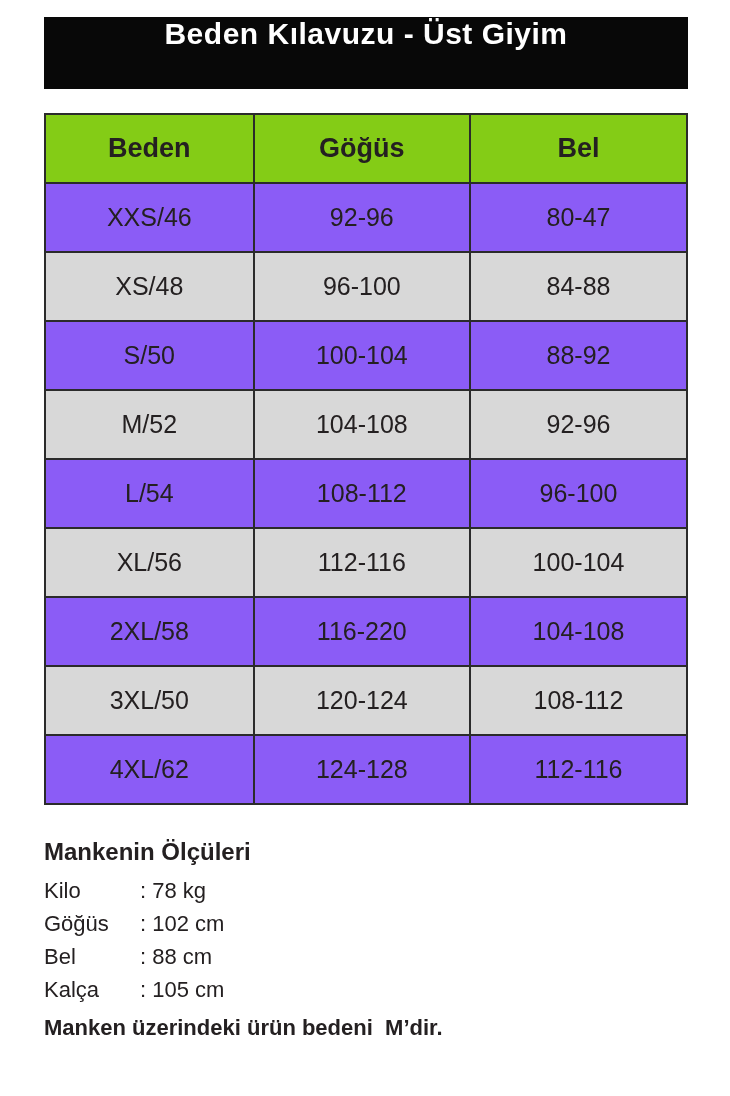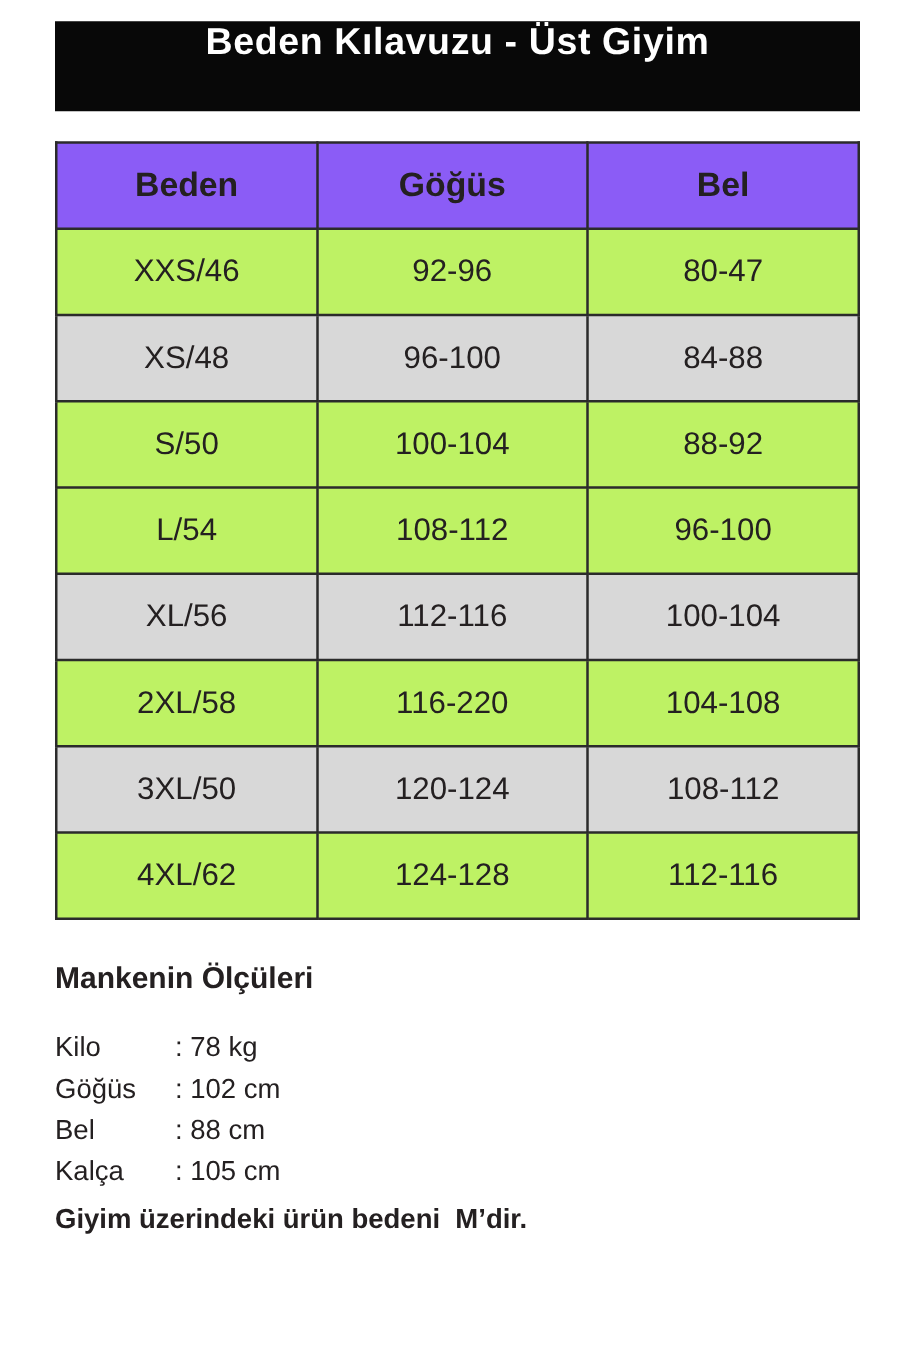--- a/index.html
+++ b/index.html
@@ -29,38 +29,38 @@
     margin-top: 24px;
     width: 644px;
     border-collapse: collapse;
     table-layout: fixed;
   }
   table.size-table th, table.size-table td {
     border: 2px solid #2b2b2b;
     height: 69px;
     text-align: center;
     vertical-align: middle;
-    background: #bef264;
+    background: #8b5cf6;
   }
   table.size-table col.c1 { width: 32.5%; }
   table.size-table col.c2 { width: 33.7%; }
   table.size-table col.c3 { width: 33.8%; }
   table.size-table th {
-    background: #8b5cf6;
+    background: #84cc16;
     font-size: 27px;
     font-weight: 700;
   }
   table.size-table td { font-size: 25px; font-weight: 400; }
   table.size-table tr.alt td { background: #d8d8d8; }
 
   .model-info { margin-top: 33px; }
   .model-info h2 {
     font-size: 24px;
     font-weight: 700;
-    margin-bottom: 28px;
+    margin-bottom: 12px;
   }
   .meas-row {
     display: flex;
     align-items: baseline;
     height: 33px;
     font-size: 22px;
   }
   .meas-row .meas-label { width: 96px; flex: 0 0 96px; }
   .meas-row .meas-value { white-space: pre-wrap; }
   .size-note {
@@ -101,20 +101,25 @@
       <tr class="alt">
         <td>XS/48</td>
         <td>96-100</td>
         <td>84-88</td>
       </tr>
       <tr>
         <td>S/50</td>
         <td>100-104</td>
         <td>88-92</td>
       </tr>
+      <tr class="alt">
+        <td>M/52</td>
+        <td>104-108</td>
+        <td>92-96</td>
+      </tr>
       <tr>
         <td>L/54</td>
         <td>108-112</td>
         <td>96-100</td>
       </tr>
       <tr class="alt">
         <td>XL/56</td>
         <td>112-116</td>
         <td>100-104</td>
       </tr>
@@ -149,16 +154,16 @@
     </div>
     <div class="meas-row">
       <span class="meas-label">Bel</span>
       <span class="meas-value">: 88 cm</span>
     </div>
     <div class="meas-row">
       <span class="meas-label">Kalça</span>
       <span class="meas-value">: 105 cm</span>
     </div>
 
-    <p class="size-note">Giyim üzerindeki ürün bedeni  M’dir.</p>
+    <p class="size-note">Manken üzerindeki ürün bedeni  M’dir.</p>
   </section>
 
 </div>
 
 </body></html>

